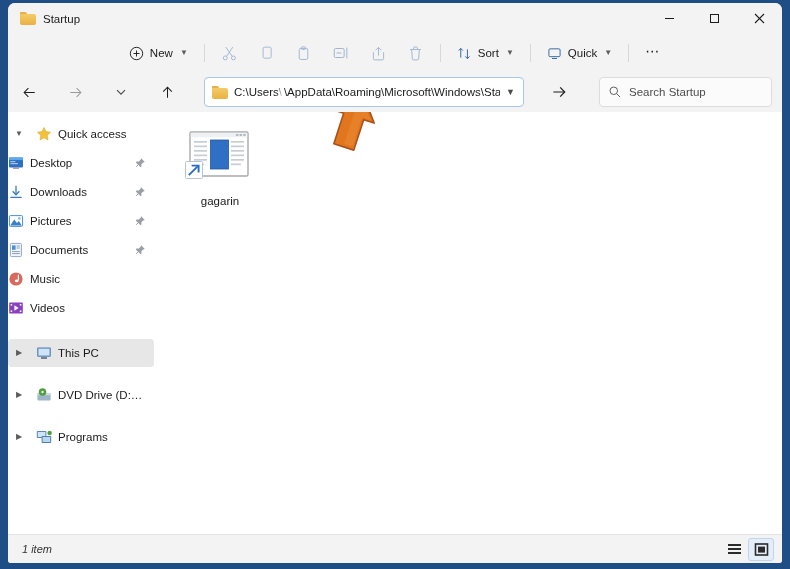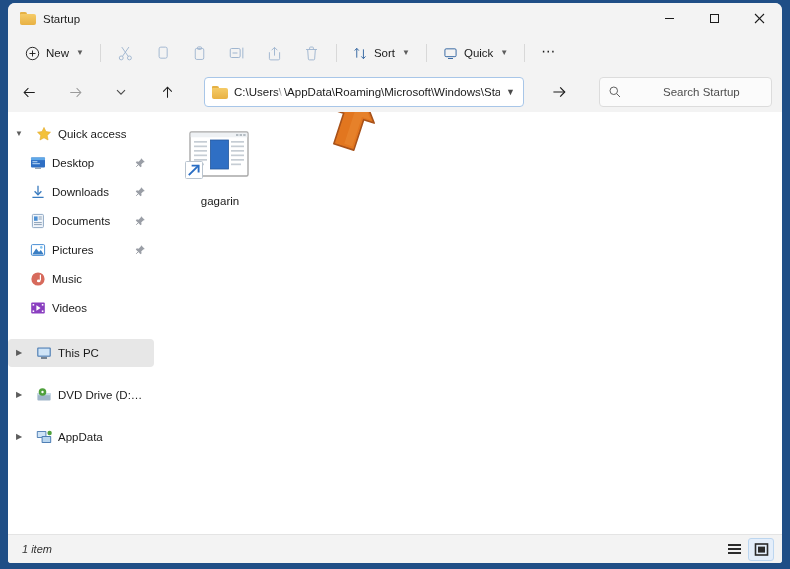--- a/index.html
+++ b/index.html
@@ -86,20 +86,21 @@
 
   
   .cmdbar {
     height: 38px;
     background: #f3f3f3;
     display: flex;
     align-items: center;
     padding: 0 8px;
     gap: 2px;
     flex: none;
+    justify-content: center;
   }
   .cmd-btn {
     height: 28px;
     display: flex;
     align-items: center;
     gap: 6px;
     padding: 0 9px;
     border-radius: 4px;
     font-size: 11.5px;
     color: #1b1b1b;
@@ -204,21 +205,20 @@
     display: flex;
     align-items: center;
     gap: 7px;
     padding: 0 8px;
     flex: none;
   }
   .search-ph {
     font-size: 11.5px;
     color: #4d4d4d;
     white-space: nowrap;
-    margin-left: 34px;
   }
 
   
   .body {
     flex: 1;
     display: flex;
     background: #ffffff;
     position: relative;
     overflow: hidden;
   }
@@ -257,21 +257,21 @@
   }
   .twisty.open { transform: none; }
   .nav-ico { width: 16px; height: 16px; flex: none; display:block; }
   .nav-lbl { white-space: nowrap; overflow: hidden; text-overflow: ellipsis; }
   .pin {
     margin-left: auto;
     width: 12px; height: 12px;
     flex: none;
     opacity: .62;
   }
-  .indent { padding-left: 22px; }
+  .indent { }
 
   
   .files {
     flex: 1;
     position: relative;
     background: #ffffff;
     padding: 12px 15px 0 12px;
     overflow: hidden;
   }
   .file-tile {
@@ -601,49 +601,49 @@
           </svg>
           <span class="nav-lbl">Downloads</span>
           <svg class="pin" viewBox="0 0 16 16">
             <path d="M9.5 1.6 L14.4 6.5 L12.3 7.2 L9.6 10 L10.2 12.2 L8.8 13.6 L2.4 7.2 L3.8 5.8 L6 6.4 L8.8 3.7 Z" fill="#5d6470"></path>
             <line x1="2.9" y1="13.1" x2="6.2" y2="9.8" stroke="#5d6470" stroke-width="1.3"></line>
           </svg>
         </div>
 
         <div class="nav-item indent">
           <svg class="nav-ico" viewBox="0 0 16 16">
+            <rect x="1.4" y="2.6" width="13.2" height="10.8" rx="1.2" fill="#ffffff" stroke="#4a8fd4" stroke-width="1"></rect>
+            <polygon points="2.2,12.6 6.2,6.4 9,10 10.8,8 13.8,12.6" fill="#3b7fc4"></polygon>
+            <circle cx="11.3" cy="5.4" r="1.3" fill="#7fc1f0"></circle>
+          </svg>
+          <span class="nav-lbl">Pictures</span>
+          <svg class="pin" viewBox="0 0 16 16">
+            <path d="M9.5 1.6 L14.4 6.5 L12.3 7.2 L9.6 10 L10.2 12.2 L8.8 13.6 L2.4 7.2 L3.8 5.8 L6 6.4 L8.8 3.7 Z" fill="#5d6470"></path>
+            <line x1="2.9" y1="13.1" x2="6.2" y2="9.8" stroke="#5d6470" stroke-width="1.3"></line>
+          </svg>
+        </div>
+
+        <div class="nav-item indent">
+          <svg class="nav-ico" viewBox="0 0 16 16">
             <rect x="2.4" y="1.4" width="11" height="13.2" rx="1" fill="#f2f6fb" stroke="#8fa8c4" stroke-width="1"></rect>
             <rect x="4" y="3.4" width="3.6" height="4.4" fill="#4a8fd4"></rect>
             <line x1="8.6" y1="4" x2="11.8" y2="4" stroke="#7f95ad" stroke-width=".9"></line>
             <line x1="8.6" y1="6" x2="11.8" y2="6" stroke="#7f95ad" stroke-width=".9"></line>
             <line x1="4" y1="9.6" x2="11.8" y2="9.6" stroke="#7f95ad" stroke-width=".9"></line>
             <line x1="4" y1="11.6" x2="11.8" y2="11.6" stroke="#7f95ad" stroke-width=".9"></line>
           </svg>
           <span class="nav-lbl">Documents</span>
           <svg class="pin" viewBox="0 0 16 16">
             <path d="M9.5 1.6 L14.4 6.5 L12.3 7.2 L9.6 10 L10.2 12.2 L8.8 13.6 L2.4 7.2 L3.8 5.8 L6 6.4 L8.8 3.7 Z" fill="#5d6470"></path>
             <line x1="2.9" y1="13.1" x2="6.2" y2="9.8" stroke="#5d6470" stroke-width="1.3"></line>
           </svg>
         </div>
 
         <div class="nav-item indent">
           <svg class="nav-ico" viewBox="0 0 16 16">
-            <rect x="1.4" y="2.6" width="13.2" height="10.8" rx="1.2" fill="#ffffff" stroke="#4a8fd4" stroke-width="1"></rect>
-            <polygon points="2.2,12.6 6.2,6.4 9,10 10.8,8 13.8,12.6" fill="#3b7fc4"></polygon>
-            <circle cx="11.3" cy="5.4" r="1.3" fill="#7fc1f0"></circle>
-          </svg>
-          <span class="nav-lbl">Pictures</span>
-          <svg class="pin" viewBox="0 0 16 16">
-            <path d="M9.5 1.6 L14.4 6.5 L12.3 7.2 L9.6 10 L10.2 12.2 L8.8 13.6 L2.4 7.2 L3.8 5.8 L6 6.4 L8.8 3.7 Z" fill="#5d6470"></path>
-            <line x1="2.9" y1="13.1" x2="6.2" y2="9.8" stroke="#5d6470" stroke-width="1.3"></line>
-          </svg>
-        </div>
-
-        <div class="nav-item indent">
-          <svg class="nav-ico" viewBox="0 0 16 16">
             <circle cx="8" cy="8" r="6.6" fill="#d76a5c"></circle>
             <path d="M10.4 3.8 L10.4 9.6" stroke="#ffffff" stroke-width="1.2"></path>
             <ellipse cx="8.7" cy="9.9" rx="1.8" ry="1.4" fill="#ffffff"></ellipse>
           </svg>
           <span class="nav-lbl">Music</span>
         </div>
 
         <div class="nav-item indent">
           <svg class="nav-ico" viewBox="0 0 16 16">
             <rect x="1.2" y="2.6" width="13.6" height="10.8" rx="1" fill="#8a3fc0"></rect>
@@ -685,21 +685,21 @@
 
         <div class="nav-item">
           <span class="twisty">▶</span>
           <svg class="nav-ico" viewBox="0 0 16 16">
             <rect x="0.8" y="2" width="9.6" height="7" rx="0.8" fill="#5a86b8"></rect>
             <rect x="1.8" y="3" width="7.6" height="5" fill="#cfe4f7"></rect>
             <rect x="5.6" y="7" width="9.6" height="7" rx="0.8" fill="#4f7fb5"></rect>
             <rect x="6.6" y="8" width="7.6" height="5" fill="#b9d6ef"></rect>
             <circle cx="13.6" cy="4" r="2.2" fill="#4fa03c"></circle>
           </svg>
-          <span class="nav-lbl">AppData</span>
+          <span class="nav-lbl">Programs</span>
         </div>
       </div>
 
       <div class="files">
         <div class="file-tile">
           <div class="tile-ico">
             <svg width="72" height="62" viewBox="0 0 72 62">
 
               <rect x="6" y="4" width="58" height="44" rx="1.5" fill="#ffffff" stroke="#a8a8a8" stroke-width="1.4"></rect>
               <rect x="6.7" y="4.7" width="56.6" height="4.6" fill="#eef1f4"></rect>

